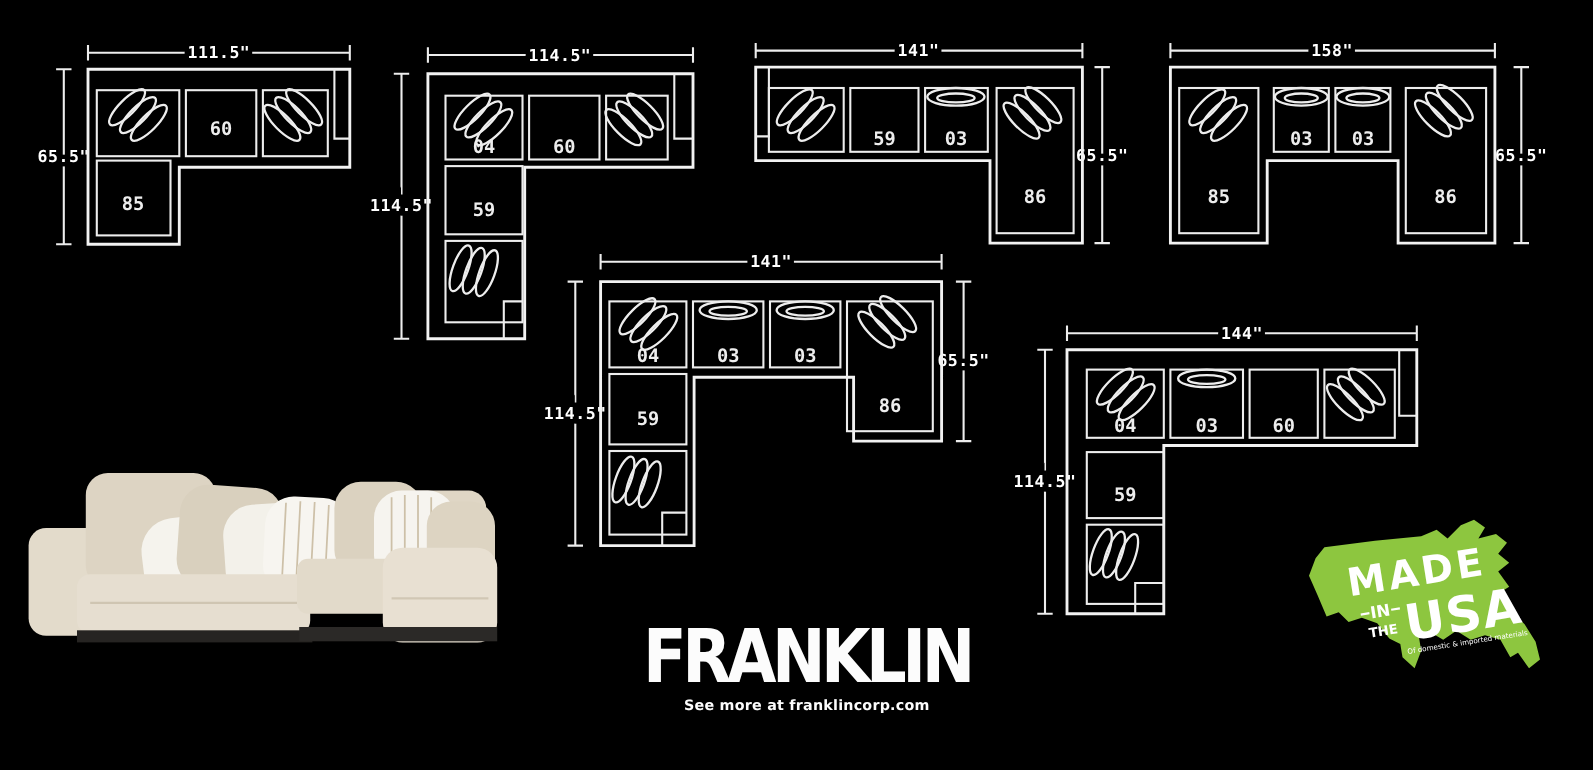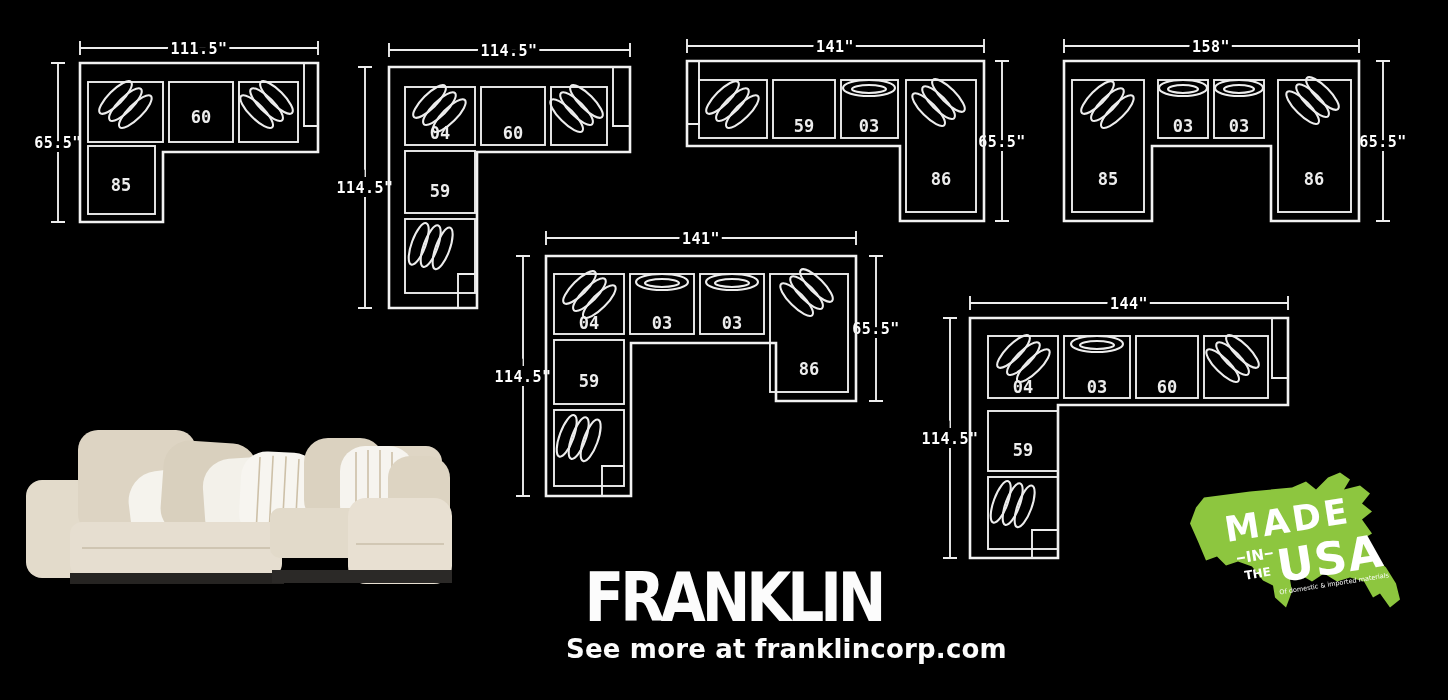--- a/index.html
+++ b/index.html
@@ -25,21 +25,21 @@
   }
   
   .logo-wrap{left:566px;top:566px;width:335px;text-align:center;color:#FDFDFD;}
   .logo-text{
     font-family:"DejaVu Sans", sans-serif;font-weight:bold;
     font-size:57px;line-height:0.95;letter-spacing:-4px;
     transform:scale(1.02,1.18);transform-origin:center top;
     color:#FCFCFC;white-space:nowrap;
   }
   .logo-tag{
-    margin-top:14px;font-weight:bold;font-size:26px;letter-spacing:.2px;
+    margin-top:14px;font-weight:bold;font-size:13px;letter-spacing:.2px;
     color:#FCFCFC;white-space:nowrap;
   }
   
   .usa-t{fill:#FFF;text-anchor:middle;font-family:"DejaVu Sans", sans-serif;}
   .usa-made{font-size:35px;font-weight:bold;letter-spacing:3px;}
   .usa-in{font-size:15px;font-weight:bold;}
   .usa-the{font-size:12px;font-weight:bold;}
   .usa-usa{font-size:45px;font-weight:bold;letter-spacing:1px;}
   .usa-sub{font-size:6.5px;}
 </style>

